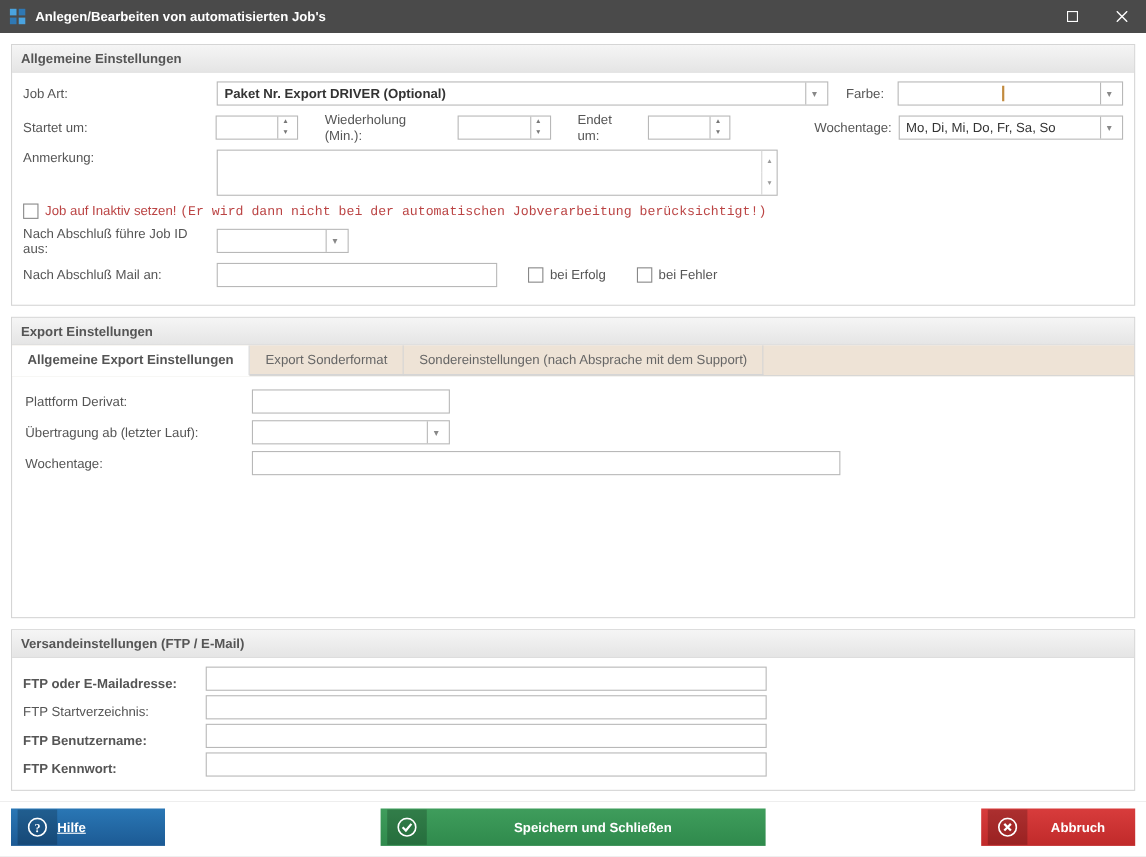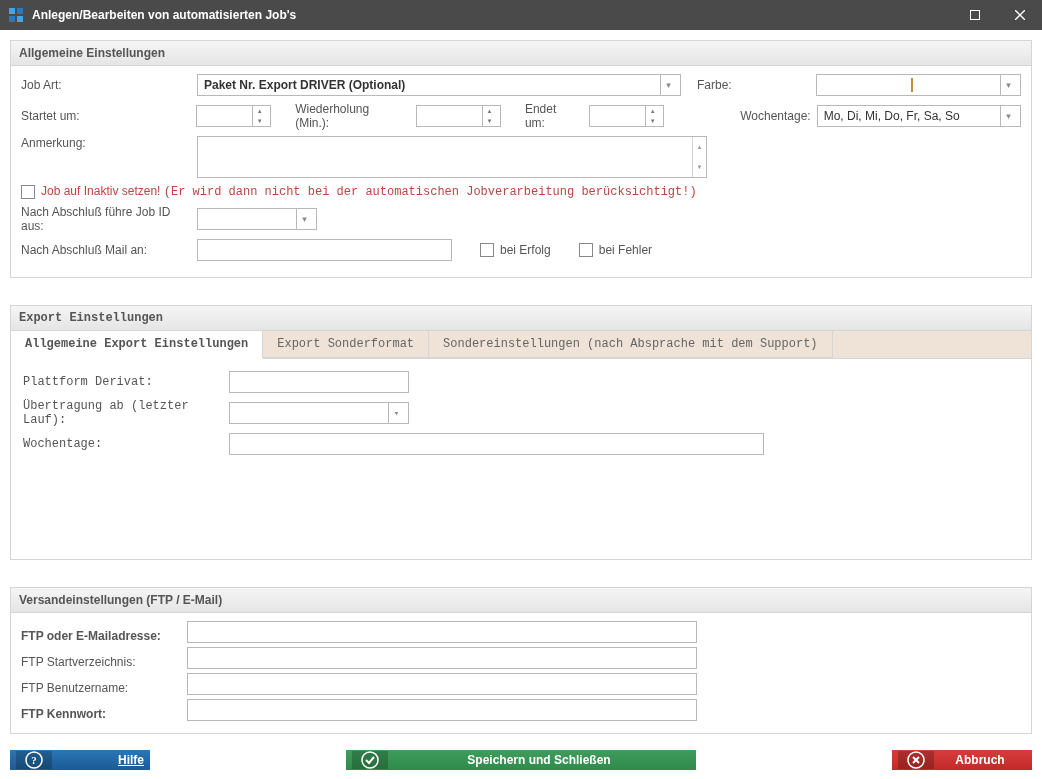--- a/index.html
+++ b/index.html
@@ -40,21 +40,21 @@
     display: flex; align-items: center; justify-content: center;
     color: #fff;
   }
   
   .client {
     flex: 1;
     background: #fff;
     padding: 10px;
     display: flex;
     flex-direction: column;
-    gap: 27px;
+    gap: 10px;
   }
   
   .panel {
     border: 1px solid #d5d5d5;
     background: #fff;
     display: flex;
     flex-direction: column;
   }
   .panel-header {
     background: linear-gradient(#f5f5f5, #e5e5e5);
@@ -182,21 +182,21 @@
   .btn .icon-sq {
     width: 36px;
     display: flex; align-items: center; justify-content: center;
     height: 100%;
   }
   .btn-help {
     width: 140px;
     background: linear-gradient(#2a77b5, #1c5a94);
   }
   .btn-help .icon-sq { background: rgba(0,0,0,0.2); }
-  .btn-help .txt { flex:1; text-align:right; text-decoration: underline; }
+  .btn-help .txt { flex:1; text-align:left; text-decoration: underline; }
   .btn-save {
     width: 350px;
     margin-left: auto;
     margin-right: auto;
     background: linear-gradient(#3f9d5c, #2f8a4c);
   }
   .btn-save .icon-sq { background: rgba(0,0,0,0.2); }
   .btn-save .txt { flex:1; text-align:center; }
   .btn-cancel {
     width: 140px;
@@ -207,21 +207,21 @@
 
   .spacer { flex:1; }
 
   .export-body { padding: 0; }
   .export-body .tab-content .row { margin-bottom: 6px; }
 
   .versand .panel-body .row { margin-bottom: 4px; align-items: flex-end; }
 
   .panel.allg .panel-body { padding-bottom: 10px; }
 
-  .section-export { flex: 1; display:flex; flex-direction:column;font-family:Liberation Mono, monospace; }
+  .section-export { flex: 1; display:flex; flex-direction:column; }
   .section-export .export-body { flex:1; display:flex; flex-direction:column;}
   .section-export .tab-content { flex:1; }
 
   
   .caret-down::before { content: "▾"; font-size: 9px; color: #888; }
 
   input.textline {
     border: 1px solid #b8b8b8;
     height: 22px;
     font: inherit;
@@ -259,21 +259,21 @@
 </div>
 
 <div class="client">
 
   <div class="panel allg">
     <div class="panel-header">Allgemeine Einstellungen</div>
     <div class="panel-body">
 
       <div class="row">
         <span class="lbl w170">Job Art:</span>
-        <div class="combo bold" style="width:484px">
+        <div class="combo bold" style="width:556px">
           <span class="combo-text">Paket Nr. Export DRIVER (Optional)</span>
           <span class="combo-btn caret-down"></span>
         </div>
         <span class="lbl" style="margin-left:10px">Farbe:</span>
         <div class="combo" style="width:205px; margin-left:auto">
           <span class="combo-text" style="text-align:center;"><span class="color-swatch"></span></span>
           <span class="combo-btn caret-down"></span>
         </div>
       </div>
 
@@ -384,21 +384,21 @@
     <div class="panel-body">
       <div class="row">
         <span class="lbl" style="width:160px; font-weight:bold">FTP oder E-Mailadresse:</span>
         <input class="textline" style="width: 510px;" value="">
       </div>
       <div class="row">
         <span class="lbl" style="width:160px">FTP Startverzeichnis:</span>
         <input class="textline" style="width: 510px;" value="">
       </div>
       <div class="row">
-        <span class="lbl" style="width:160px; font-weight:normal">FTP Benutzername:</span>
+        <span class="lbl" style="width:160px; font-weight:bold">FTP Benutzername:</span>
         <input class="textline" style="width: 510px;" value="">
       </div>
       <div class="row">
         <span class="lbl" style="width:160px; font-weight:bold">FTP Kennwort:</span>
         <input class="textline" style="width: 510px;" value="">
       </div>
     </div>
   </div>
 
 </div>

